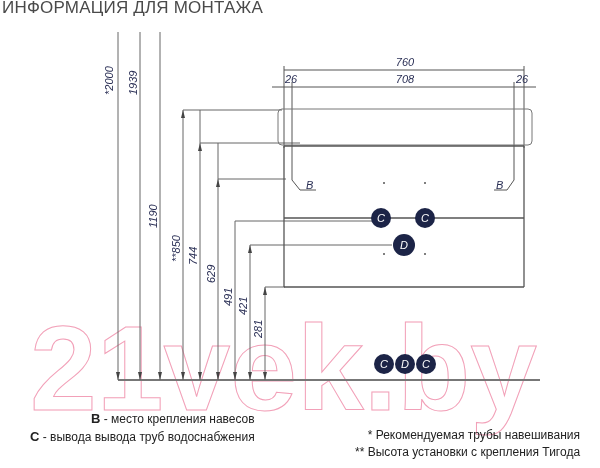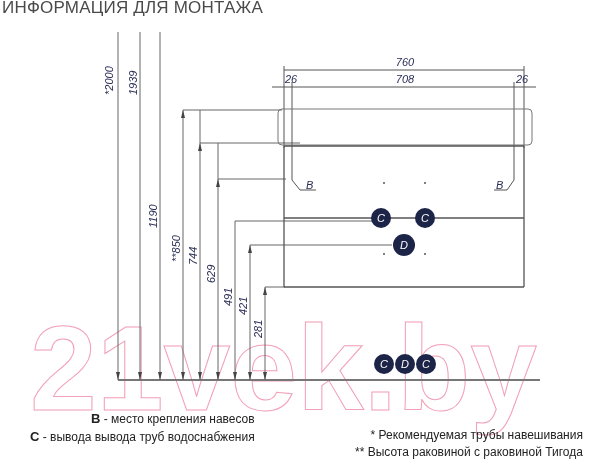--- a/index.html
+++ b/index.html
@@ -136,14 +136,14 @@
   </g>
 </svg>
 
 <div class="legend" style="left:30px; top:410px;">
   <div><span class="key">B</span><span> - место крепления навесов</span></div>
   <div><span class="key">C</span><span> - вывода вывода труб водоснабжения</span></div>
 </div>
 
 <div class="legend" style="left:355px; top:427px;">
   <div>* Рекомендуемая трубы навешивания</div>
-  <div>** Высота раковиной с раковиной Тигода</div>
+  <div>** Высота установки с крепления Тигода</div>
 </div>
 
 </body></html>

